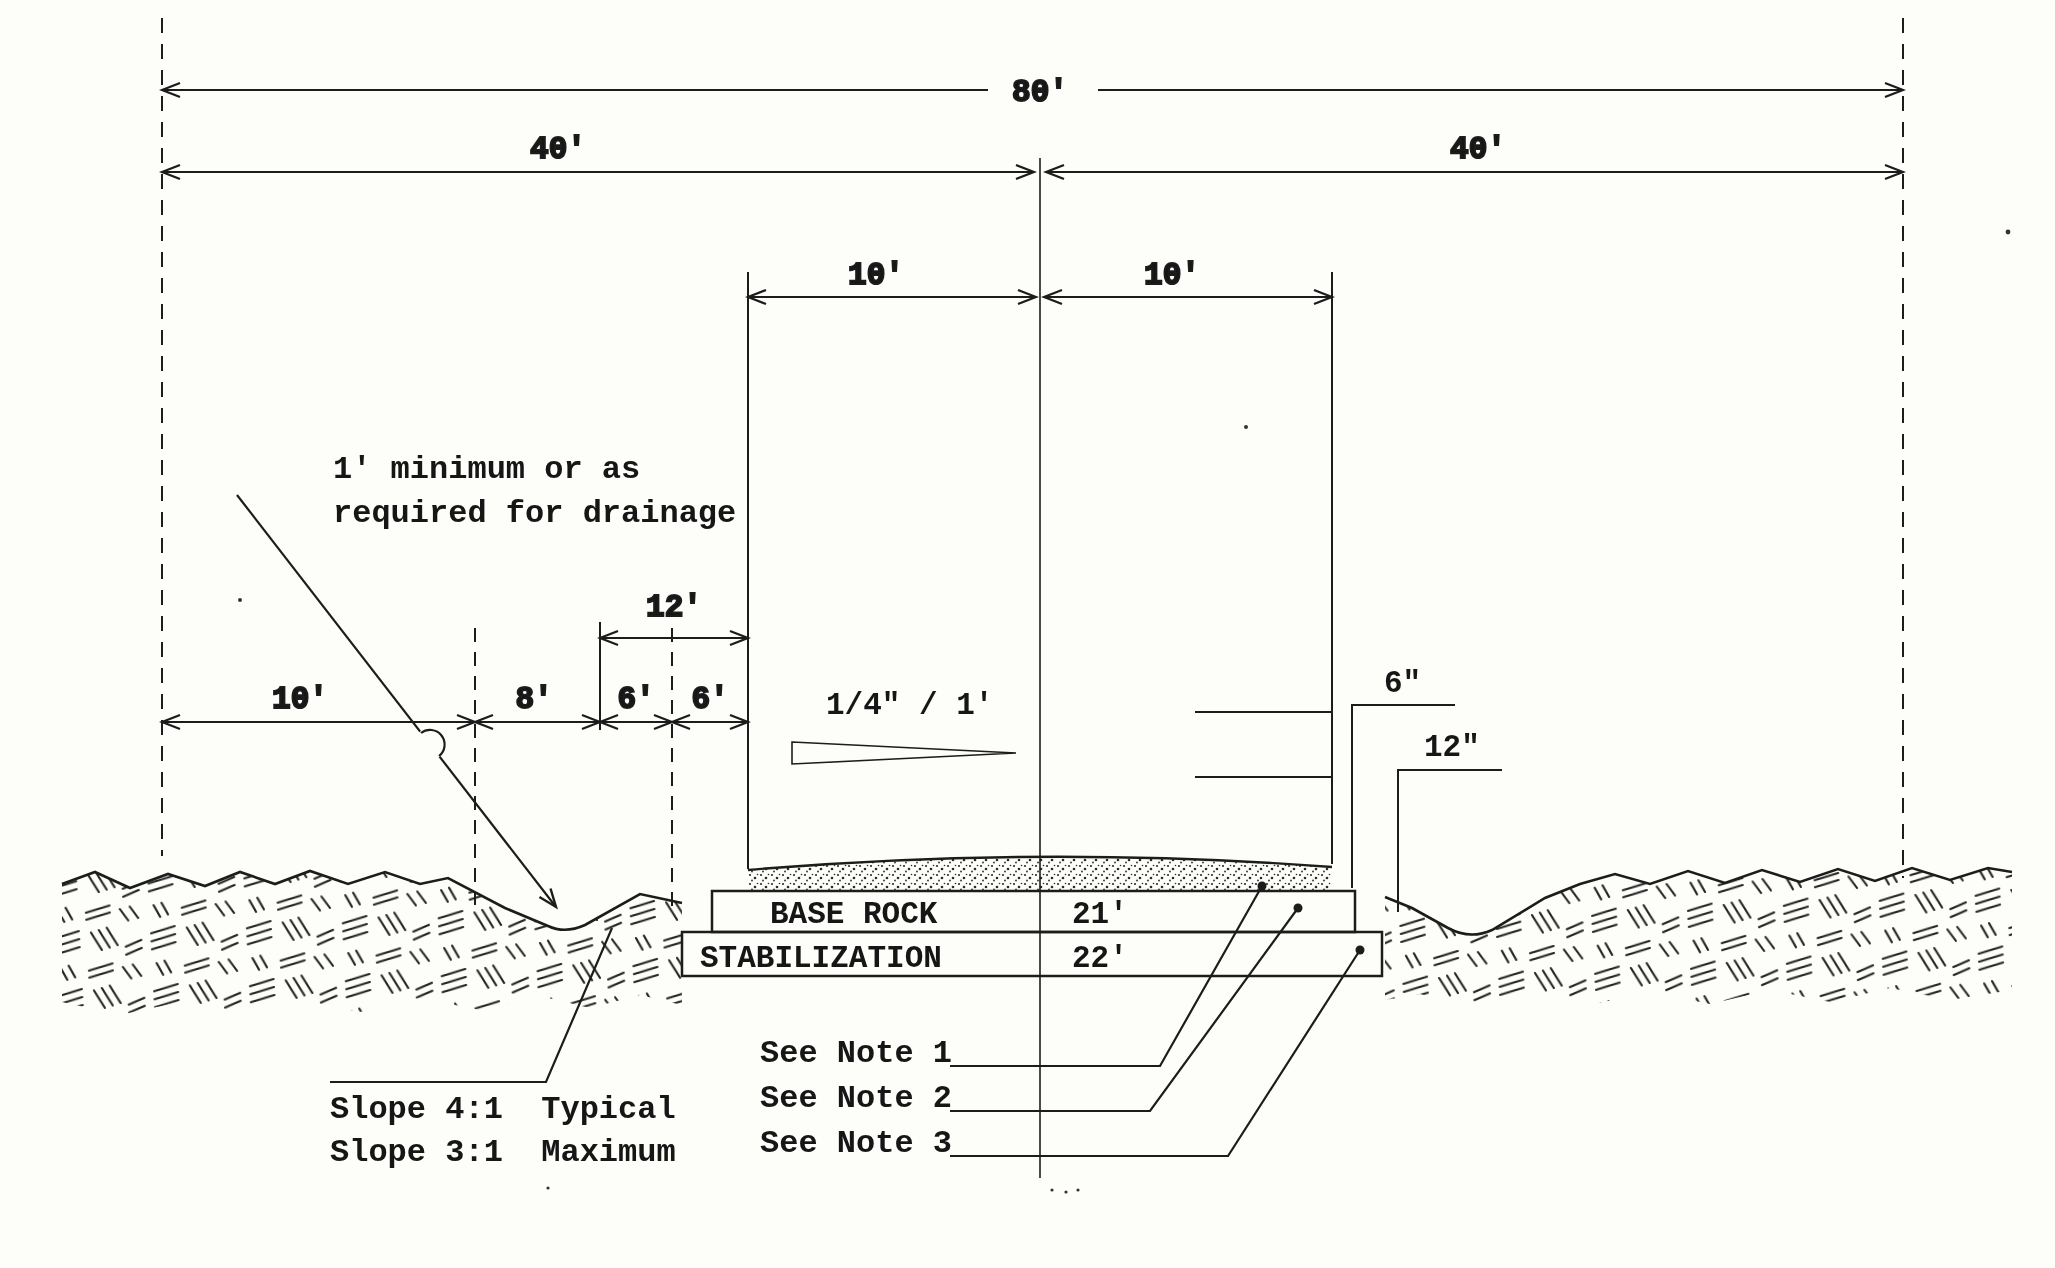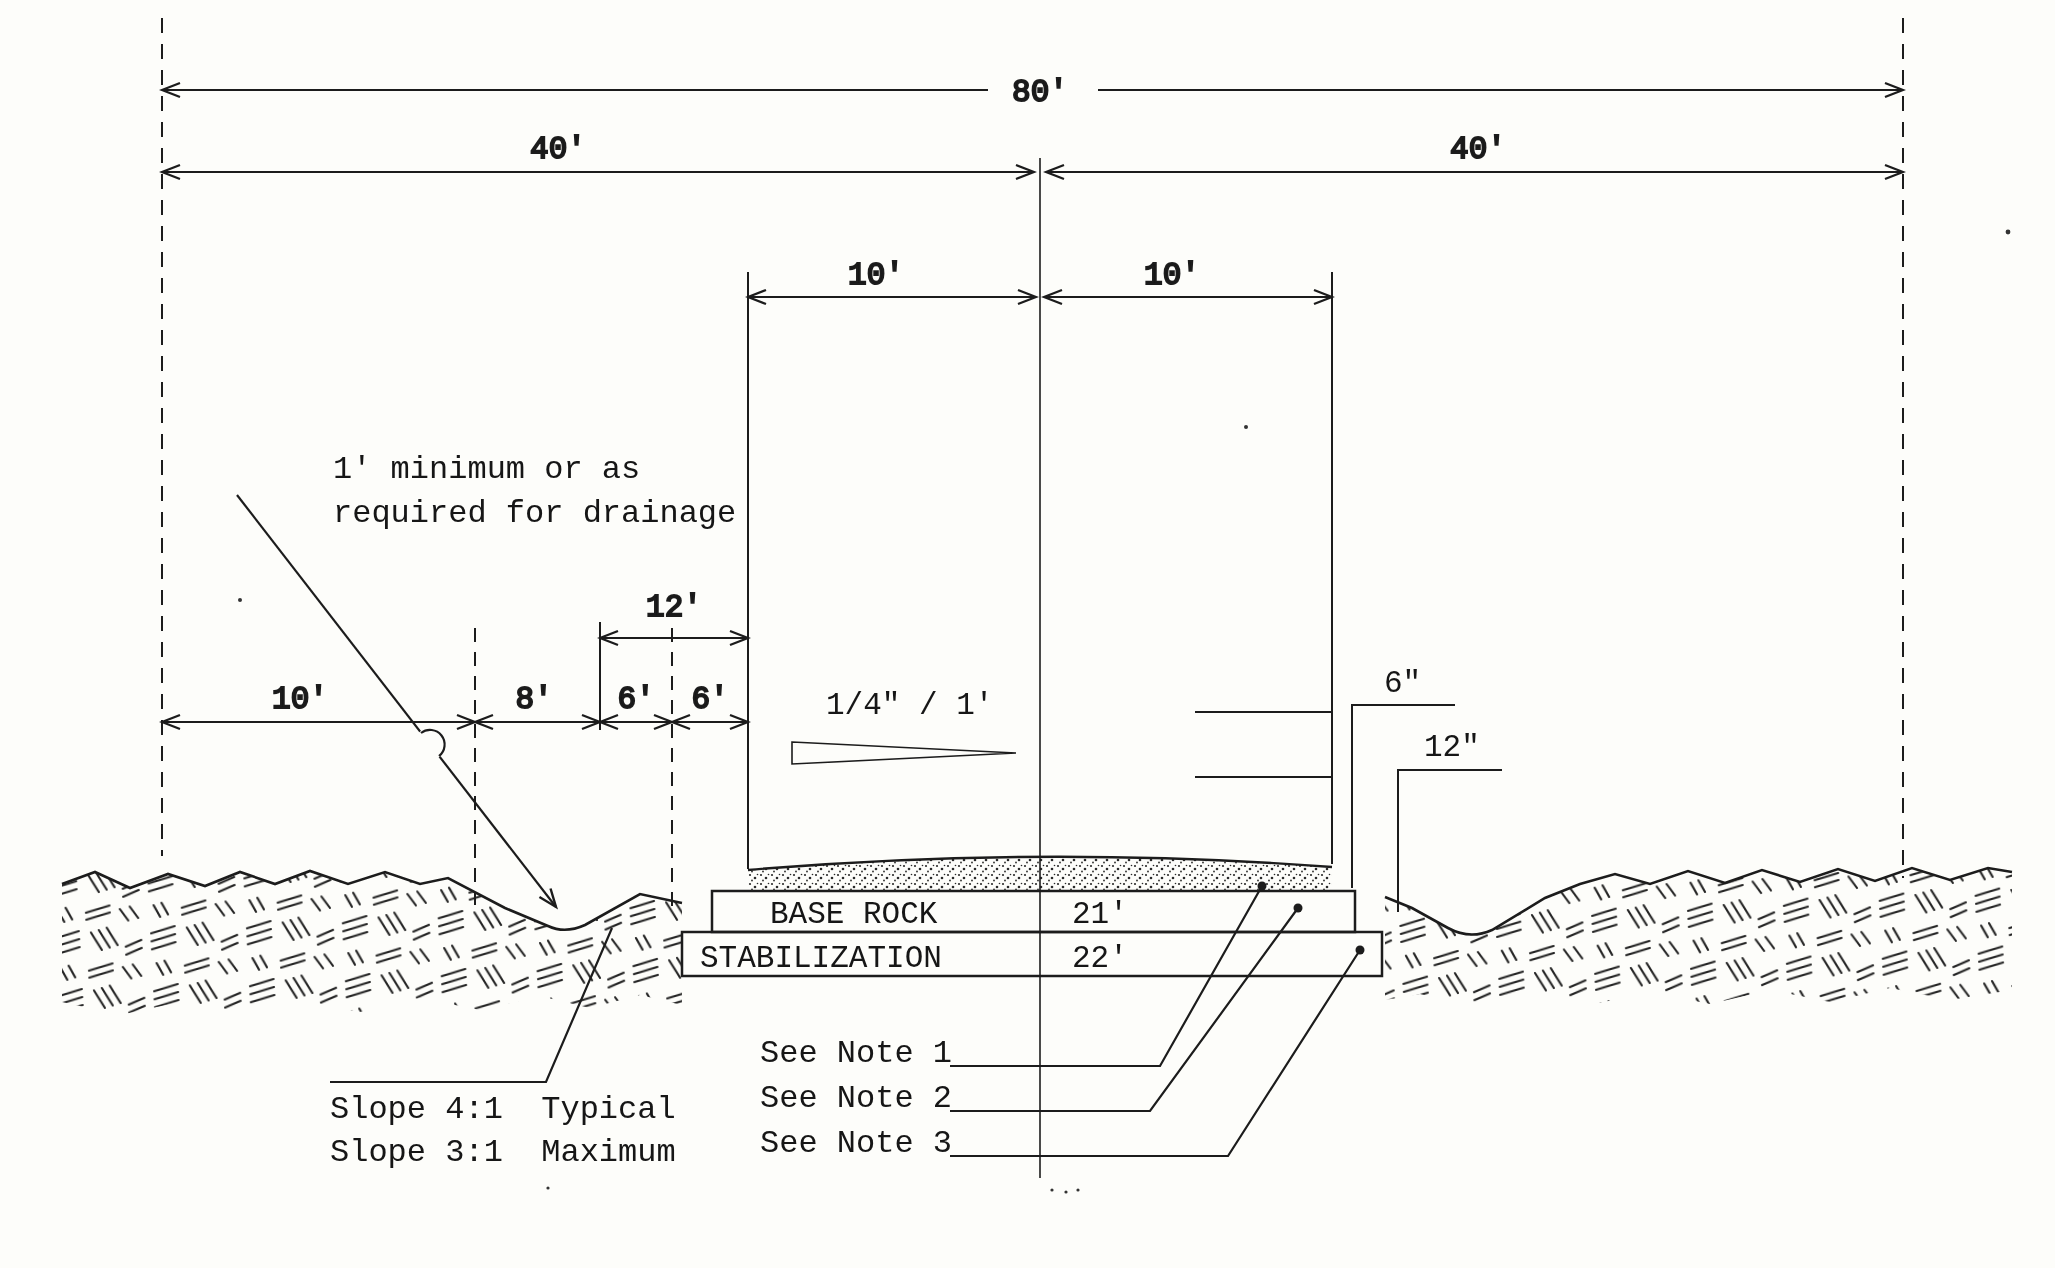--- a/index.html
+++ b/index.html
@@ -1,16 +1,16 @@
 <!DOCTYPE html>
 <html><head>
 <meta charset="utf-8">
 <style>
   html,body{margin:0;padding:0;background:#ffffff;}
-  .stage{width:2055px;height:1268px;background:#fdfdfa;position:relative;overflow:hidden;}
+  .stage{width:2055px;height:1268px;background:#fdfdfa;position:relative;overflow:hidden;font-weight:bold;}
   svg{display:block;}
   svg text{
     font-family:"Liberation Mono","DejaVu Sans Mono",monospace;
     fill:#161616;
     white-space:pre;
   }
   .ink{stroke:#1c1c1c;fill:none;}
 </style>
 </head>
 <body>

